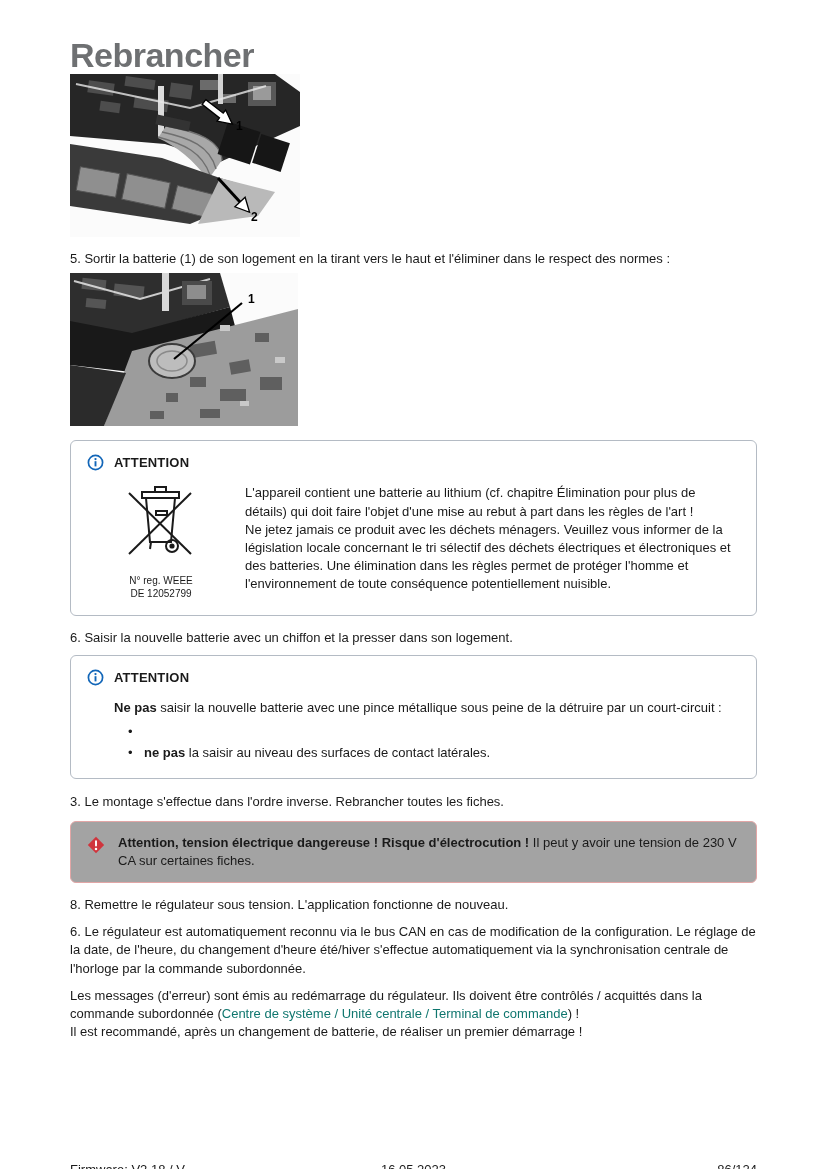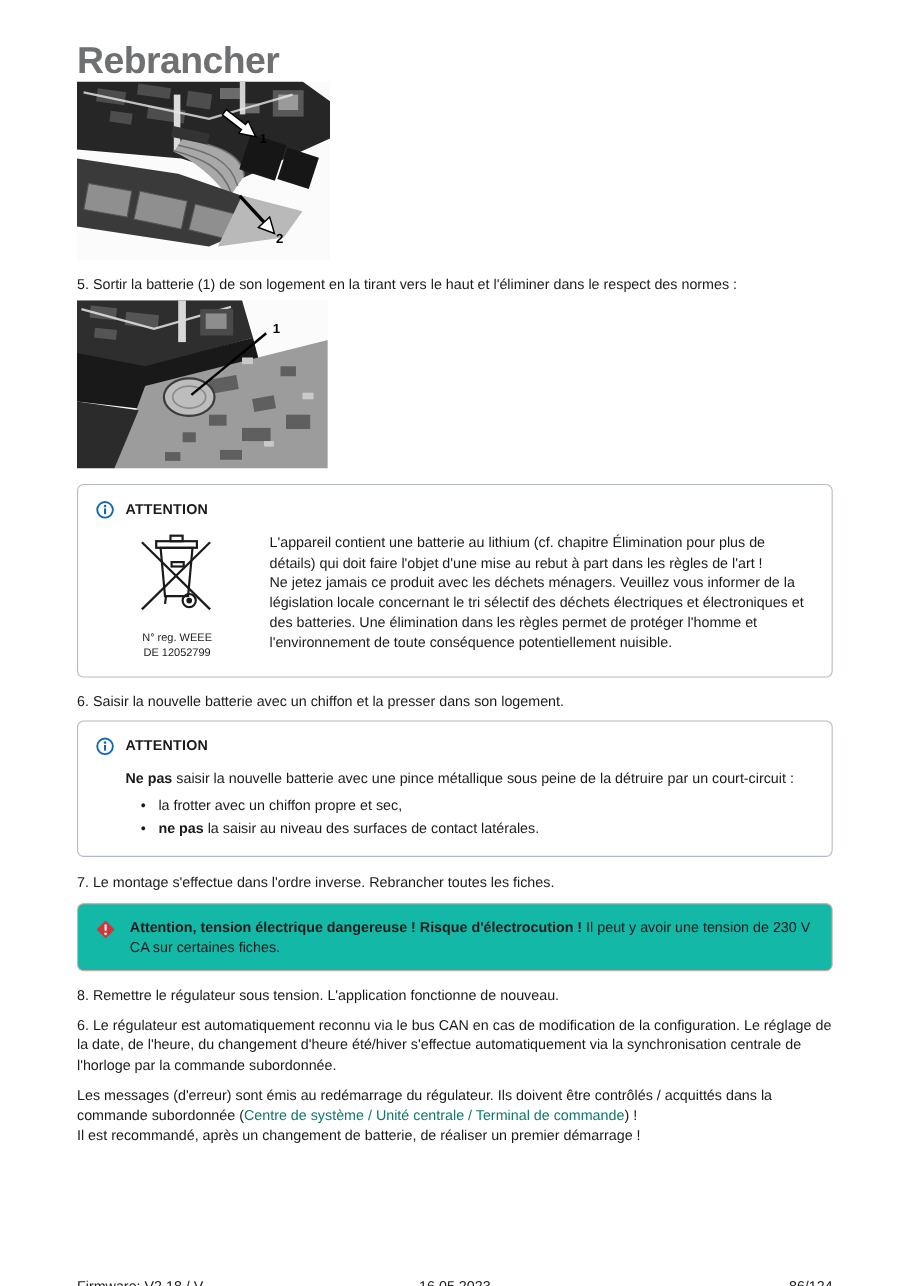--- a/index.html
+++ b/index.html
@@ -14,33 +14,33 @@
     margin-top: 38px; font-size: 34px; font-weight: 700;
     color: #6e7072; letter-spacing: -0.5px; line-height: 1;
   }
   p.step { margin: 13px 0 5px; }
   p.step-first { margin-top: 36px; }
   .figure { margin: 2px 0 0 0; line-height: 0; }
   .notice-box {
     border: 1px solid #b4bbc4; border-radius: 6px;
     padding: 13px 16px 15px 16px; margin: 14px 0 0 0; background: #fff;
   }
-  .notice-header { display: flex; align-items: flex-end; gap: 10px; }
+  .notice-header { display: flex; align-items: flex-start; gap: 10px; }
   .notice-title { font-weight: 700; letter-spacing: 0.2px; }
   .notice-body-lithium { display: flex; margin-top: 12px; }
   .weee-col { width: 112px; margin-left: 18px; text-align: center; flex: none; }
   .weee-caption { font-size: 10px; line-height: 1.3; margin-top: 6px; color: #1a1a1a; }
   .lithium-text { margin-left: 28px; width: 540px; white-space: pre-line; }
   .handling-body { margin: 12px 0 0 27px; width: 640px; }
   .handling-list { margin: 6px 0 0 0; padding: 0; list-style: none; }
   .handling-list li { display: flex; margin: 3px 0 0 14px; }
   .bullet-dot { flex: none; width: 16px; }
   .bullet-dot::before { content: "•"; }
   .danger-box {
-    border: 1px solid #e2a6a6; border-radius: 6px; background: #14b8a6;
+    border: 1px solid #e2a6a6; border-radius: 6px; background: #a3a3a3;
     padding: 12px 16px; margin: 10px 0 0 0;
     display: flex; gap: 13px; align-items: flex-start;
   }
   .danger-box p { margin: 0; }
   .danger-icon { margin-top: 2px; flex: none; }
   b.inline-bold { font-weight: 700; }
   .para { margin: 9px 0 0 0; }
   .link { color: #0f766e; text-decoration: none; cursor: pointer; }
   footer {
     position: absolute; left: 70px; right: 70px; bottom: 28px;
@@ -193,31 +193,30 @@
       </svg>
       <span class="notice-title">ATTENTION</span>
     </div>
     <div class="handling-body">
       <div>
         <b class="inline-bold">Ne pas</b><span> saisir la nouvelle batterie avec une pince métallique sous peine de la détruire par un court-circuit :</span>
       </div>
       <ul class="handling-list">
         <li>
           <span class="bullet-dot"></span>
-          <span><b class="inline-bold"></b><span>la frotter avec un chiffon propre et sec,</span></span>
         </li>
         <li>
           <span class="bullet-dot"></span>
           <span><b class="inline-bold">ne pas</b><span> la saisir au niveau des surfaces de contact latérales.</span></span>
         </li>
       </ul>
     </div>
   </section>
 
-  <p class="step" style="margin-top:14px;">7. Le montage s'effectue dans l'ordre inverse. Rebrancher toutes les fiches.</p>
+  <p class="step" style="margin-top:14px;">3. Le montage s'effectue dans l'ordre inverse. Rebrancher toutes les fiches.</p>
 
   <aside class="danger-box">
     <svg class="danger-icon" width="18" height="18" viewBox="0 0 18 18">
       <path d="M9 0.8 L17.2 9 L9 17.2 L0.8 9 Z" fill="#d0343c"></path>
       <rect x="8.05" y="4.2" width="1.9" height="6.2" rx="0.95" fill="#fff"></rect>
       <circle cx="9" cy="12.9" r="1.25" fill="#fff"></circle>
     </svg>
     <p>
       <b class="inline-bold">Attention, tension électrique dangereuse ! Risque d'électrocution !</b><span> Il peut y avoir une tension de 230 V CA sur certaines fiches.</span>
     </p>

